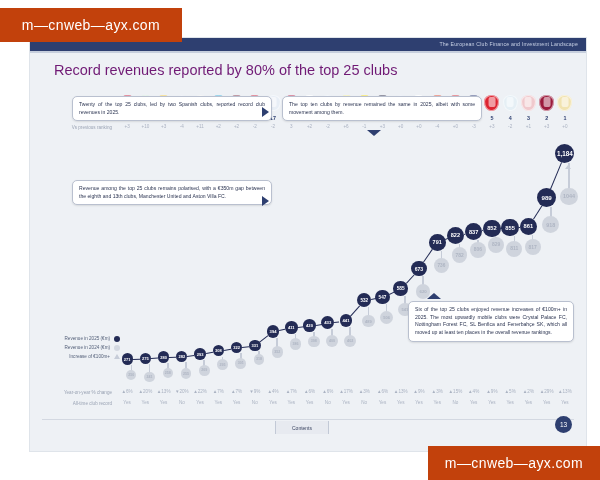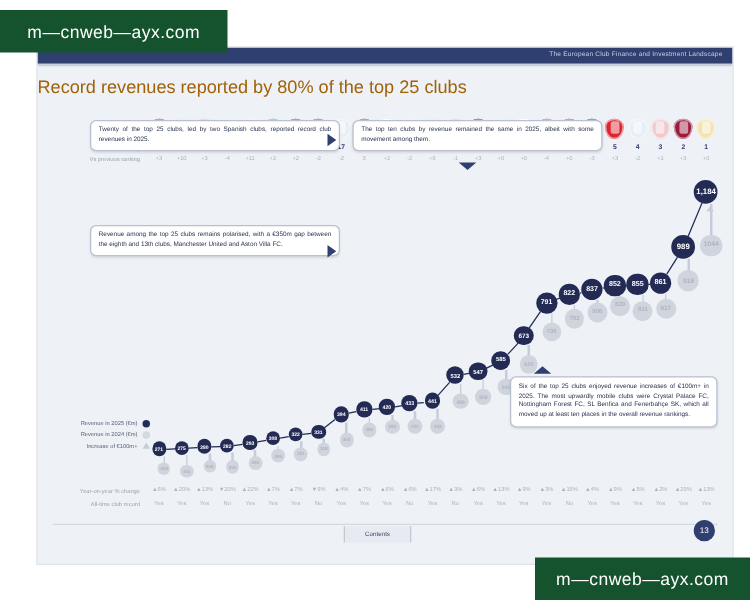--- a/index.html
+++ b/index.html
@@ -10,21 +10,21 @@
   }
   
   #page{position:absolute;left:0;top:0;width:600px;height:480px;background:#ffffff;}
   #slide{position:absolute;left:30px;top:38px;width:556px;height:413px;background:#eef1f5;
          box-shadow:0 0 0 1px #dfe4ea;overflow:hidden;}
   .topbar{position:absolute;left:0;top:0;width:556px;height:13px;background:#2e3f70;}
   .topbar-text{position:absolute;right:8px;top:2px;font-size:5.2px;color:#c9d2e6;letter-spacing:.2px;
                line-height:9px;}
   .topbar-rule{position:absolute;left:0;top:13px;width:556px;height:2px;background:#c7cfdd;}
 
-  .slide-title{position:absolute;left:0;top:24px;font-size:14.5px;color:#a16207;font-weight:400;}
+  .slide-title{position:absolute;left:24px;top:24px;font-size:14.5px;color:#701a75;font-weight:400;}
 
   
   .crest-row{position:absolute;left:88px;top:55px;width:456px;height:20px;}
   .crest{position:absolute;top:2px;width:15px;height:16px;}
   .crest .shield{width:15px;height:16px;border-radius:50% 50% 45% 45%/40% 40% 60% 60%;
     box-shadow:inset 0 0 0 1.1px rgba(255,255,255,.55);position:relative;overflow:hidden;}
   .crest .shield::after{content:"";position:absolute;left:50%;top:12%;width:46%;height:62%;
     transform:translateX(-50%);background:rgba(255,255,255,.55);border-radius:2px;}
 
   
@@ -70,21 +70,21 @@
 
   
   .footer-rule{position:absolute;left:12px;top:381px;width:532px;height:1px;background:#d3d8e1;}
   .contents-tab{position:absolute;left:245px;top:383px;width:52px;height:13px;background:#e7eaf0;
        border-left:1px solid #c2c9d6;border-right:1px solid #c2c9d6;
        font-size:5px;color:#3b4561;display:flex;align-items:center;justify-content:center;}
   .pagebadge{position:absolute;right:14px;top:378px;width:17px;height:17px;border-radius:50%;
        background:#2e3f70;color:#fff;font-size:6.5px;display:flex;align-items:center;justify-content:center;}
 
   
-  .wm{position:absolute;background:#14532d;color:#ffffff;display:flex;align-items:center;
+  .wm{position:absolute;background:#c2410c;color:#ffffff;display:flex;align-items:center;
       justify-content:center;font-size:14px;letter-spacing:.4px;z-index:80;}
   #wm-top{left:0;top:8px;width:182px;height:34px;}
   #wm-bottom{right:0;bottom:0;width:172px;height:34px;}
 </style>
 </head>
 <body>
 
 <div id="page">
 
   <div id="slide">

